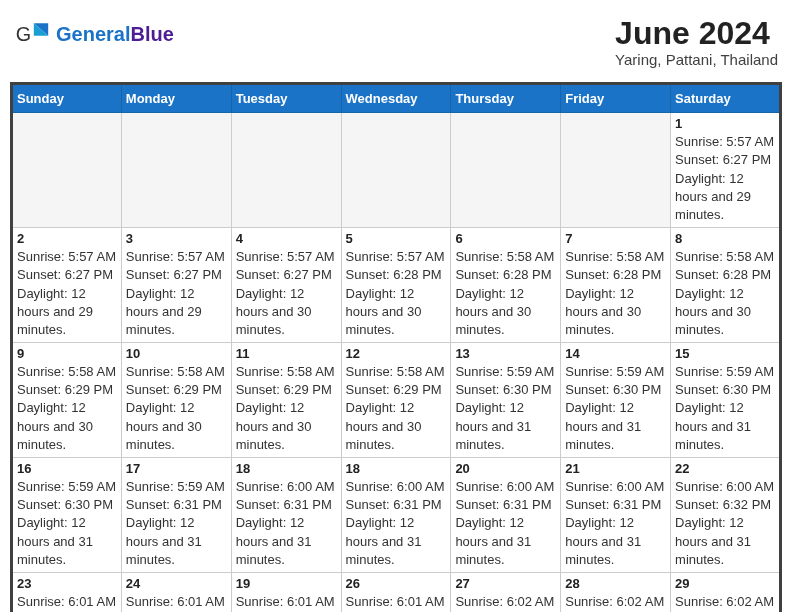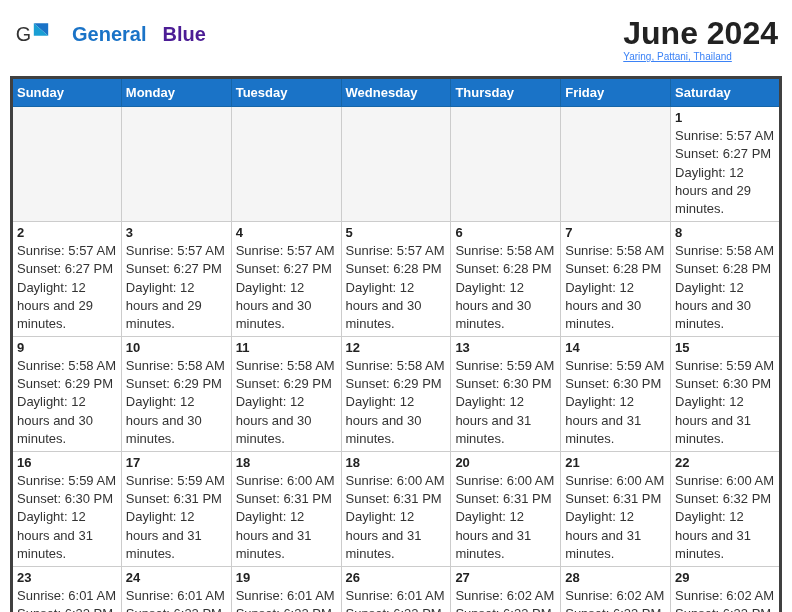--- a/index.html
+++ b/index.html
@@ -23,39 +23,37 @@
       gap: 6px;
     }
     .logo-text {
       font-size: 20px;
       color: #333;
       font-weight: normal;
     }
     .logo-text span {
       color: #1a73c7;
       font-weight: bold;
-      margin-left: 16px;
     }
     .logo-icon {
       width: 36px;
       height: 36px;
     }
     .title-area {
       text-align: left;
     }
     .calendar-title {
       font-size: 32px;
       font-weight: bold;
       color: #222;
       line-height: 1.1;
     }
     .calendar-subtitle {
-      font-size: 10px;
-      color: #3b82f6;
-      text-decoration: underline;
+      font-size: 15px;
+      color: #404040;
     }
     .calendar {
       width: 100%;
       border-collapse: collapse;
       border: 3px solid #404040;
     }
     .calendar th {
       background-color: #1a73c7;
       color: #fff;
       font-size: 13px;

